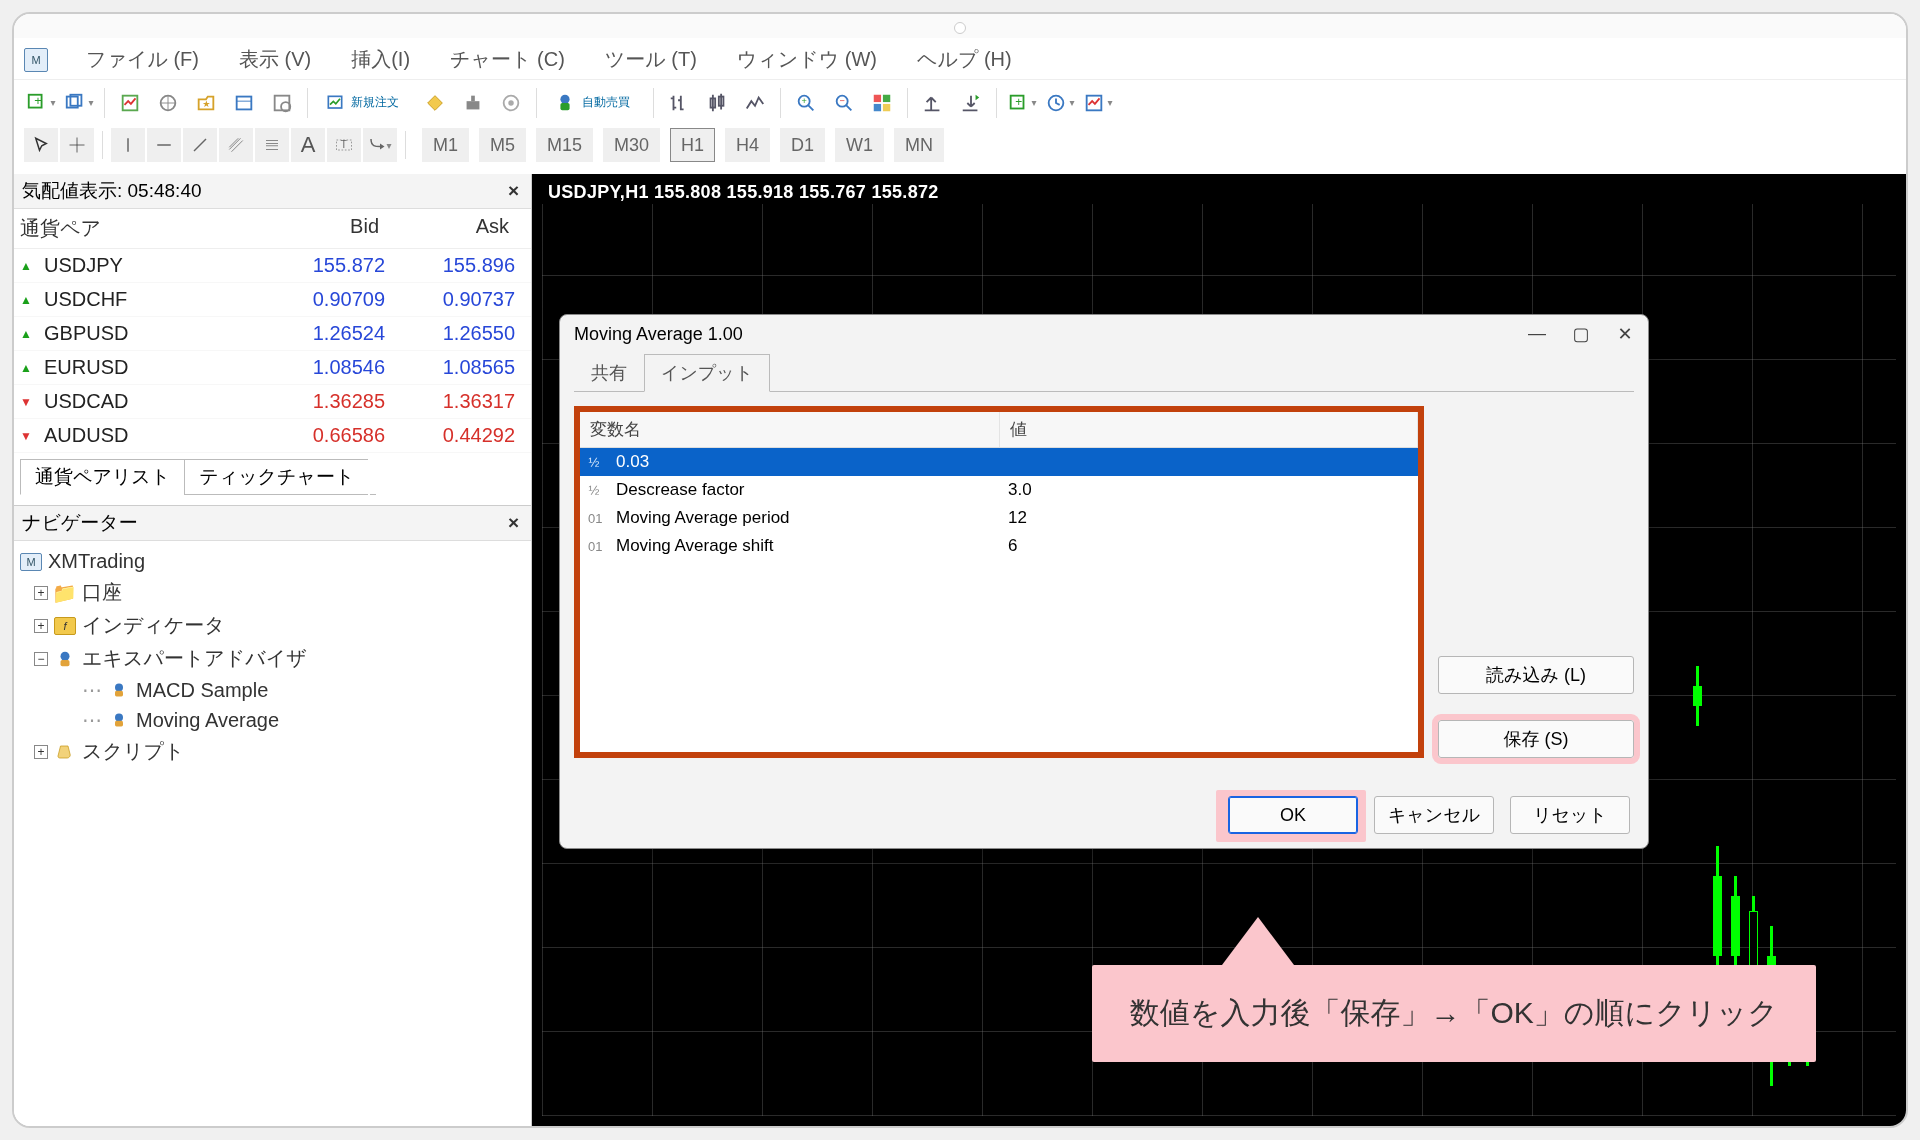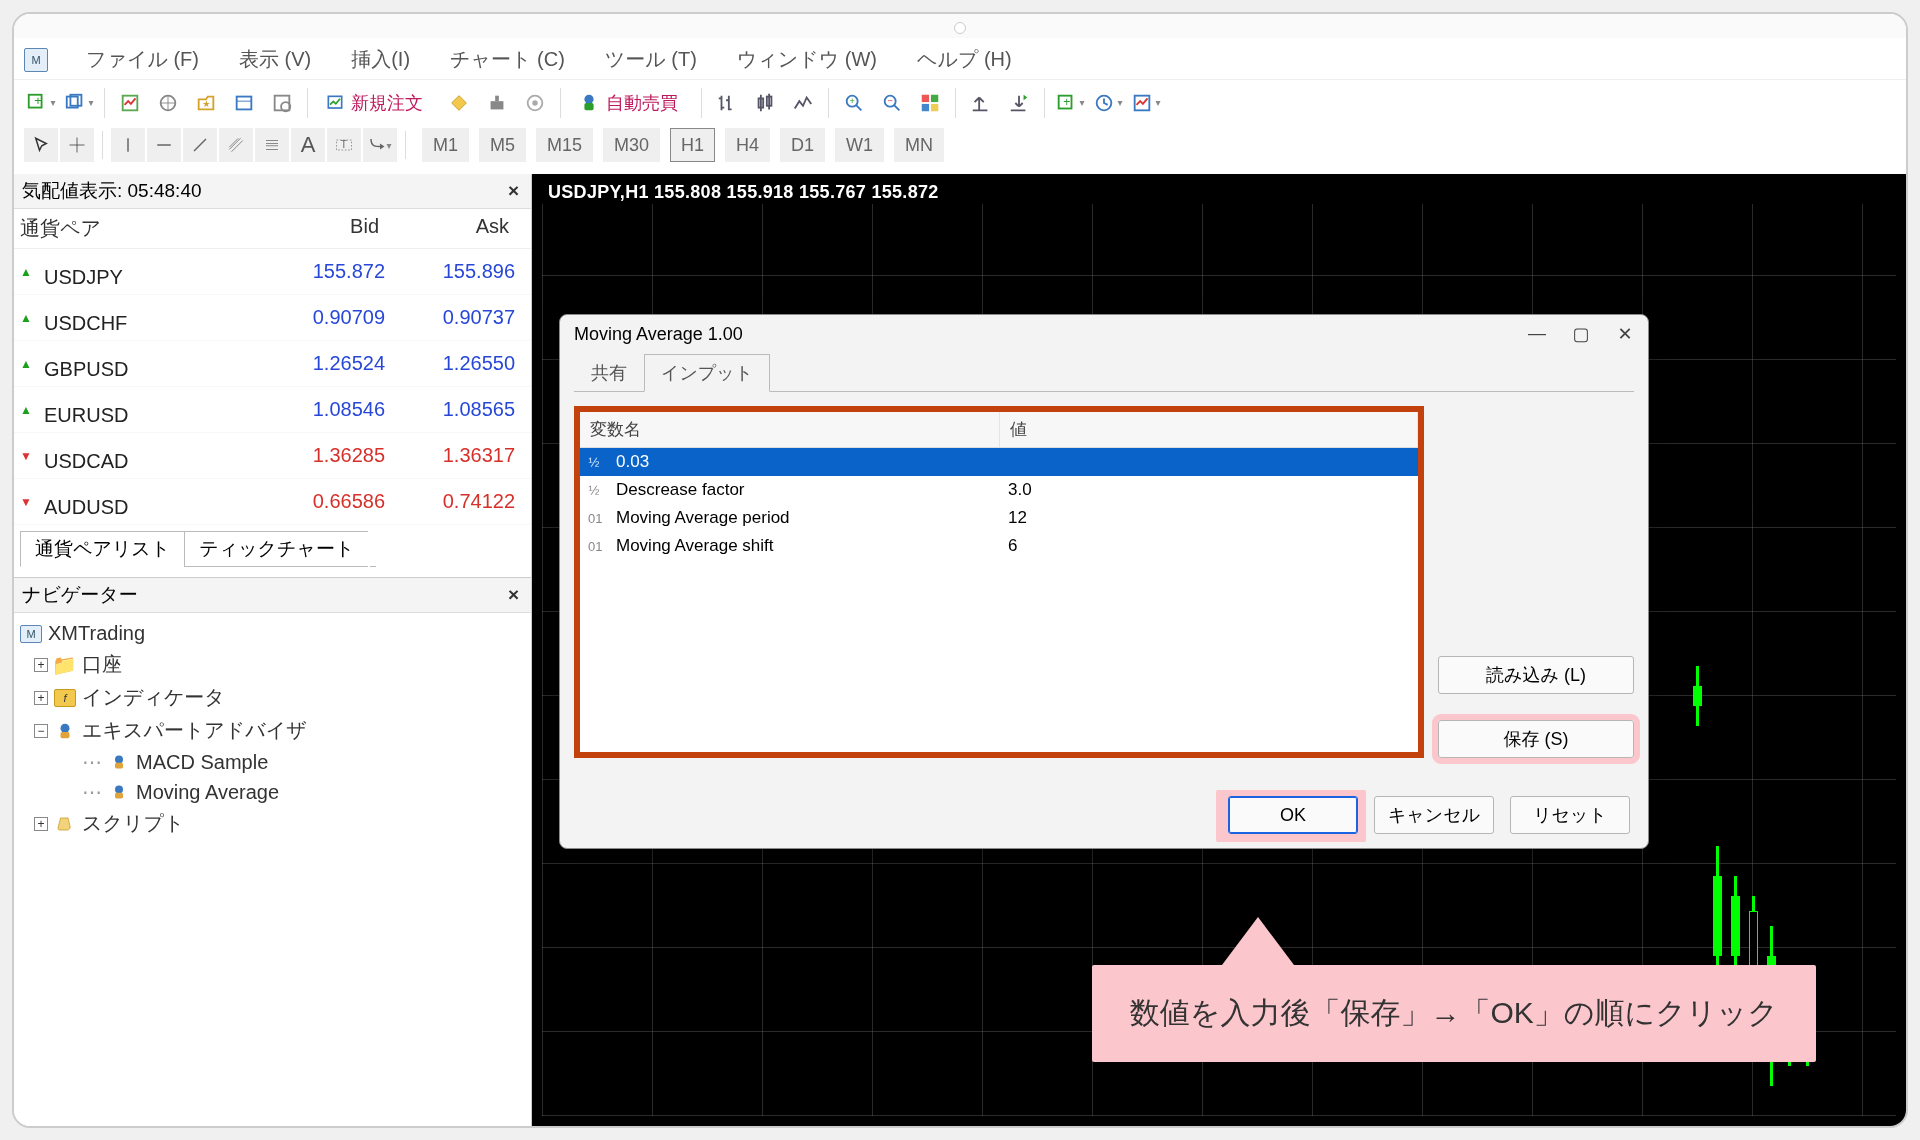--- a/index.html
+++ b/index.html
@@ -22,21 +22,21 @@
 
 .toolbar { display: flex; gap: 4px; padding: 4px 10px; background: #fff; align-items: center; border-top: 1px solid #eee; height: 46px; }
 .toolbar .sep { width: 1px; height: 30px; background: #ddd; margin: 0 4px; }
 .tb-btn {
   min-width: 34px; height: 34px; border: 1px solid transparent; background: transparent;
   border-radius: 4px; display: inline-flex; align-items: center; justify-content: center;
   color: #555; font-size: 17px; cursor: default;
 }
 .tb-btn svg { width: 22px; height: 22px; }
 .tb-btn .dd { font-size: 10px; margin-left: 2px; color: #888; }
-.tb-label { padding: 0 6px; font-size: 18px; color: #be185d; }
+.tb-label { padding: 0 6px; font-size: 12px; color: #0369a1; }
 
 .timeframe-bar { display: flex; gap: 2px; padding: 2px 10px 6px 10px; background: #fff; align-items: center; height: 44px; }
 .tf-btn { min-width: 34px; height: 34px; border: 1px solid transparent; display: inline-flex; align-items: center; justify-content: center; font-size: 18px; color: #666; }
 .tf-btn.active { border-color: #888; }
 .tfgrp { display: flex; gap: 10px; margin-left: 8px; }
 .tfgrp .tf-btn { padding: 0 10px; }
 
 .workspace { display: flex; position: absolute; top: 160px; left: 0; right: 0; bottom: 0; }
 
 
@@ -44,21 +44,21 @@
 .panel-header { display: flex; justify-content: space-between; align-items: center; font-size: 19px; padding: 4px 8px; background: #f4f4f4; border-bottom: 1px solid #ddd; }
 .panel-header .x { cursor: default; color: #333; font-weight: bold; padding: 0 4px; }
 
 .mw-table { flex: 0 0 auto; }
 .mw-head { display: grid; grid-template-columns: 1fr 130px 130px 16px; font-size: 20px; color: #333; padding: 6px 6px; border-bottom: 1px solid #eee; }
 .mw-head .c2, .mw-head .c3 { text-align: right; }
 .mw-row { display: grid; grid-template-columns: 24px 1fr 130px 130px 10px; padding: 5px 6px; font-size: 20px; border-bottom: 1px solid #f7f7f7; align-items: center; }
 .mw-row .arrow { font-size: 13px; }
 .mw-row.up .arrow { color: #0a0; }
 .mw-row.down .arrow { color: #d33; }
-.mw-row .sym { color: #222; margin-top: 12px; }
+.mw-row .sym { color: #222; }
 .mw-row .bid, .mw-row .ask { text-align: right; font-variant-numeric: tabular-nums; }
 .mw-row.up .bid, .mw-row.up .ask { color: #2747d8; }
 .mw-row.down .bid, .mw-row.down .ask { color: #d6302a; }
 
 .mw-tabs { display: flex; gap: 0; padding: 6px 6px 10px 6px; }
 .mw-tab { border: 1px solid #bbb; padding: 4px 14px; font-size: 19px; background: #fff; border-right: none; }
 .mw-tab:last-child { border-right: 1px solid #bbb; color: #999; }
 .mw-tab.active { background: #fff; border-bottom-color: #fff; }
 .mw-tab-sep { width: 6px; border-bottom: 1px solid #bbb; align-self: flex-end; height: 1px; margin-left: 2px; }
 
@@ -454,21 +454,21 @@
               <span class="arrow" style="font-size: 12px;">▼</span>
               <span class="sym">USDCAD</span>
               <span class="bid">1.36285</span>
               <span class="ask">1.36317</span>
               <span></span>
             </div>
             <div class="mw-row down">
               <span class="arrow" style="font-size: 12px;">▼</span>
               <span class="sym">AUDUSD</span>
               <span class="bid">0.66586</span>
-              <span class="ask">0.74122</span>
+              <span class="ask">0.44292</span>
               <span></span>
             </div>
           </div>
         <div class="mw-tabs">
           <div class="mw-tab active">通貨ペアリスト</div>
           <div class="mw-tab">ティックチャート</div>
           <span class="mw-tab-sep"></span>
         </div>
       </div>
 

